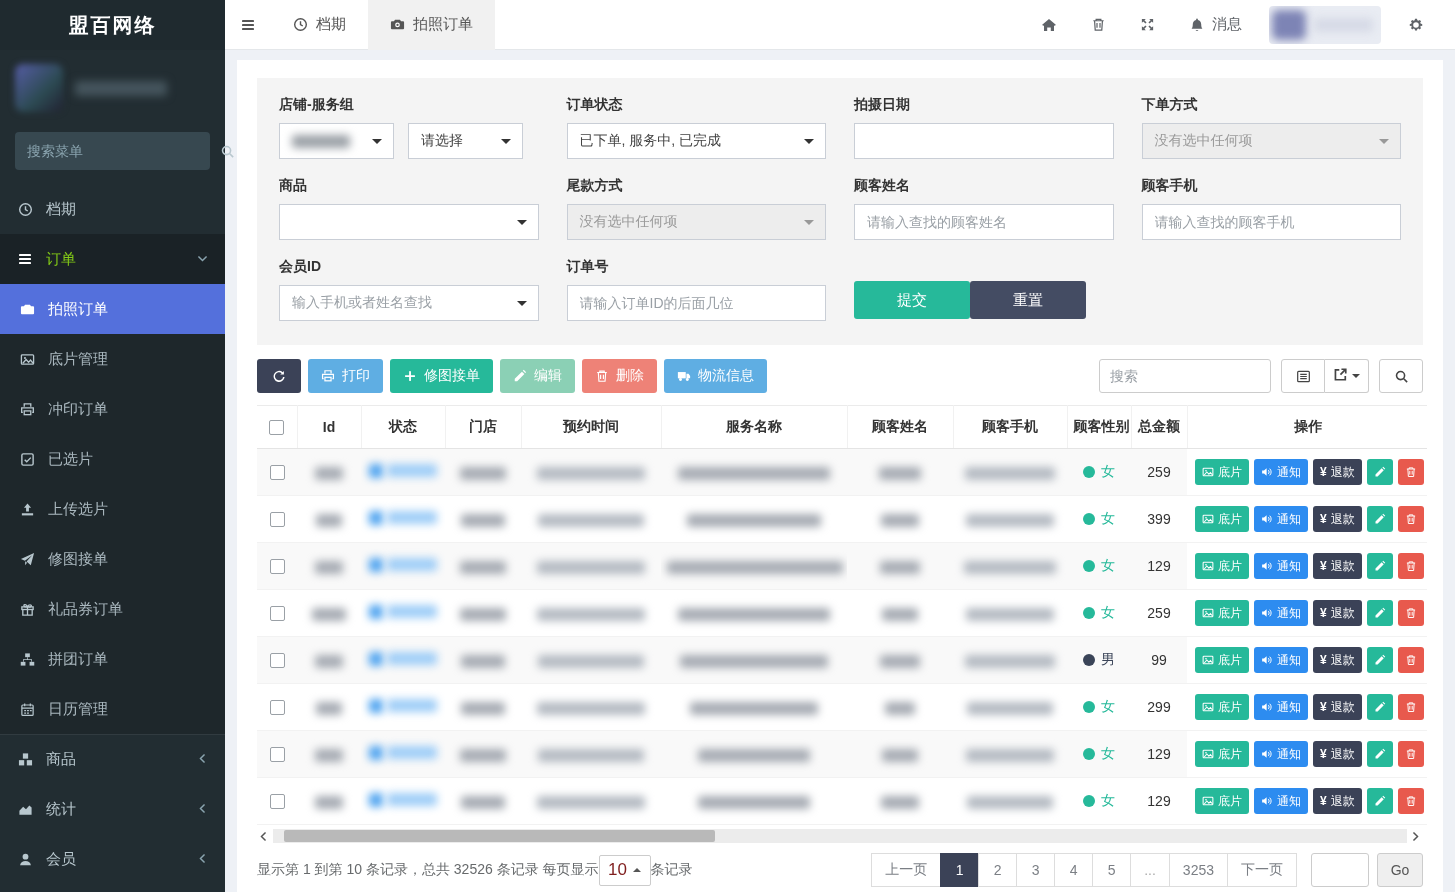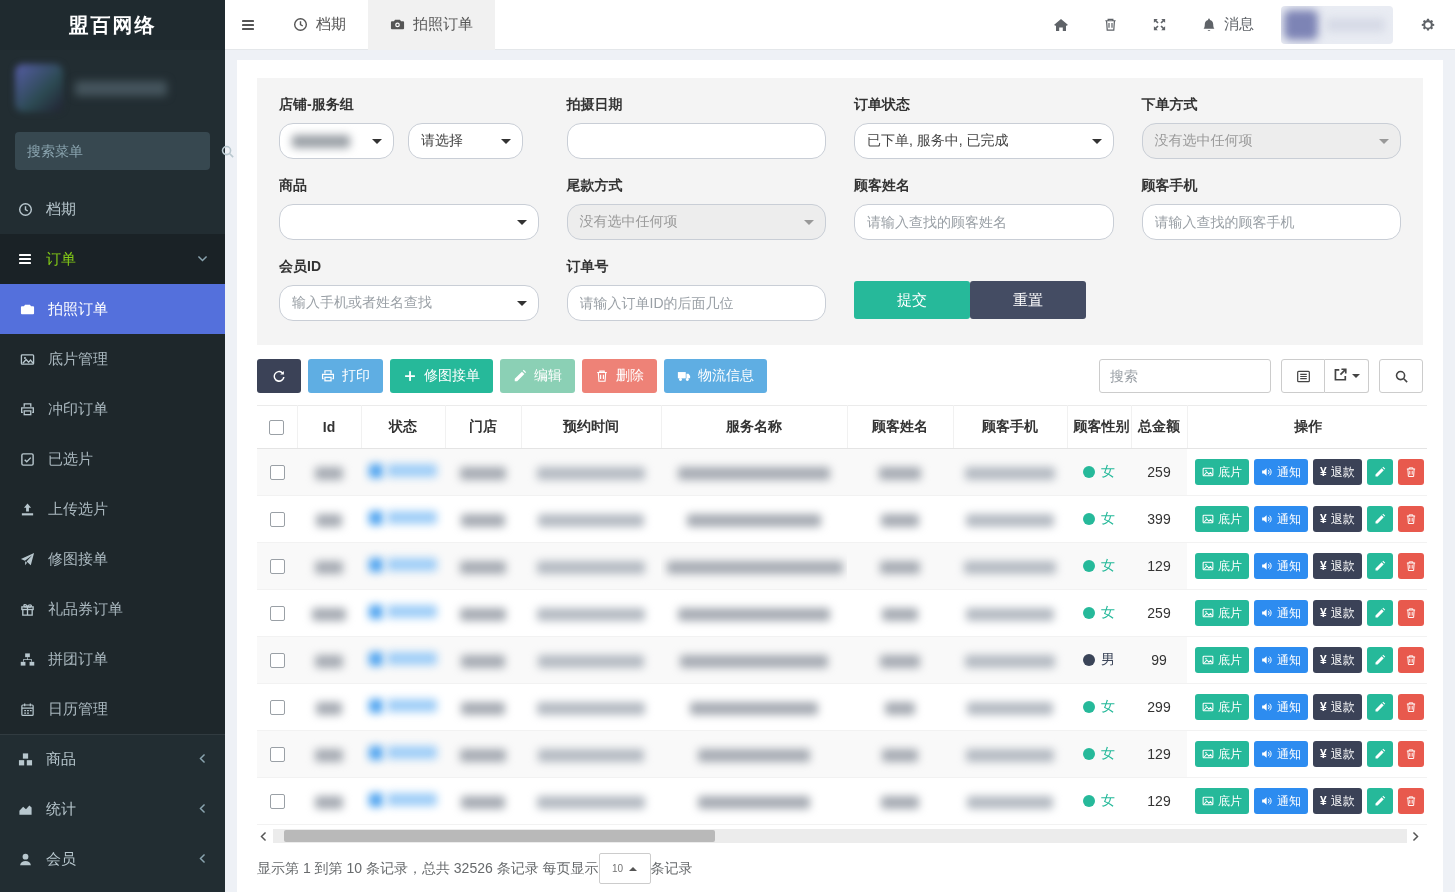--- a/index.html
+++ b/index.html
@@ -30,34 +30,34 @@
   .chev { color:#8aa4af; }
 
   
   .main { flex:1; display:flex; flex-direction:column; min-width:0; }
   .navbar { height:50px; background:#fff; border-bottom:1px solid #e4e7ea; display:flex; align-items:center; flex-shrink:0; }
   .hamburger { width:46px; height:50px; display:flex; align-items:center; justify-content:center; color:#555; cursor:pointer; }
   .nav-tabs { display:flex; height:50px; }
   .nav-tab { display:flex; align-items:center; gap:8px; padding:0 22px; font-size:15px; color:#555; cursor:pointer; }
   .nav-tab.active { background:#f1f1f1; }
   .nav-tab .nt-icon { display:flex; color:#555; }
-  .nav-right { margin-left:auto; display:flex; align-items:center; height:50px; padding-right:2px;text-align:center; }
+  .nav-right { margin-left:auto; display:flex; align-items:center; height:50px; padding-right:14px;text-align:center; }
   .nav-ic { padding:0 17px; height:50px; display:flex; align-items:center; gap:7px; color:#5f6368; font-size:15px; cursor:pointer; }
   .user-pill { width:112px; height:38px; border-radius:4px; background:#e9ecf3; display:flex; align-items:center; overflow:hidden; margin:0 10px; cursor:pointer; }
   .user-pill .up-av { width:34px; height:30px; margin-left:3px; border-radius:6px; background:#7d84b5; filter:blur(4px); }
   .user-pill .up-nm { flex:1; height:14px; margin:0 8px; border-radius:3px; background:#d6dae6; filter:blur(4px); }
 
   
   .content { flex:1; padding:10px 12px 0; min-height:0; }
   .card { background:#fff; height:100%; display:flex; flex-direction:column; }
 
   
   .filter-panel { margin:18px 20px 0; background:#f4f4f4; padding:18px 22px 24px; display:grid; grid-template-columns:repeat(4,1fr); column-gap:28px; row-gap:18px; }
   .ffield label { display:block; font-size:14px; font-weight:bold; color:#333; margin-bottom:9px; }
-  .ctrl { height:36px; background:#fff; border:1px solid #c9ced6; border-radius:14px; font-size:14px; color:#444; display:flex; align-items:center; padding:0 12px; position:relative; }
+  .ctrl { height:36px; background:#fff; border:1px solid #c9ced6; border-radius:0; font-size:14px; color:#444; display:flex; align-items:center; padding:0 12px; position:relative; }
   .ctrl input { border:0; outline:none; width:100%; font-size:14px; color:#a21caf; background:transparent; }
   .ctrl input::placeholder { color:#9aa0a6; }
   .select { cursor:pointer; padding-right:26px; }
   .select:after { content:""; position:absolute; right:11px; top:15px; border:5px solid transparent; border-top-color:#333; }
   .select.disabled { background:#ededed; color:#999; cursor:default; }
   .select.disabled:after { border-top-color:#999; }
   .select .ph { color:#9aa0a6; }
   .dual { display:flex; gap:14px; }
   .dual .select { width:115px; flex-shrink:0; }
   .val-blur { width:58px; height:13px; border-radius:3px; background:#9aa0a6; filter:blur(4px); }
@@ -115,21 +115,21 @@
 
   
   .hscroll { margin:4px 20px 0; display:flex; align-items:center; height:18px; }
   .hs-arrow { color:#555; display:flex; width:14px; cursor:pointer; }
   .hs-track { flex:1; height:14px; background:#ececec; position:relative; margin:0 2px; }
   .hs-thumb { position:absolute; left:1%; top:1px; width:38%; height:12px; background:#b9b9b9; border-radius:2px; cursor:grab; }
 
   
   .tfoot { margin:10px 20px 14px; display:flex; align-items:center; }
   .fsummary { font-size:14px; color:#676a6c; display:flex; align-items:center; }
-  .pp-select { width:52px; height:31px; border:1px solid #ccc; border-radius:2px; background:#fff; display:flex; align-items:center; justify-content:center; gap:6px; font-size:10px; color:#737373; cursor:pointer; }
+  .pp-select { width:52px; height:31px; border:1px solid #ccc; border-radius:2px; background:#fff; display:flex; align-items:center; justify-content:center; gap:6px; font-size:17px; color:#7f1d1d; cursor:pointer; }
   .pp-caret { border:4px solid transparent; border-bottom-color:#555; margin-bottom:4px; }
   .pager { margin-left:auto; display:flex; align-items:center; }
   .pg { min-width:39px; height:34px; border:1px solid #ddd; background:#fff; color:#7b7f85; font-size:14px; display:flex; align-items:center; justify-content:center; padding:0 13px; margin-left:-1px; cursor:pointer; }
   .pg.active { background:#3b4257; border-color:#3b4257; color:#fff; }
   .pg.dots { color:#aaa; cursor:default; }
   .goto-input { width:58px; height:34px; border:1px solid #ccc; border-radius:3px; margin-left:14px; outline:none; padding:0 8px; font-size:14px; }
   .go-btn { width:46px; height:34px; margin-left:8px; border:1px solid #ccc; border-radius:3px; background:#efefef; color:#555; font-size:14px; cursor:pointer; }
 </style>
 </head>
 <body>
@@ -376,29 +376,29 @@
             <div class="dual">
               <div class="ctrl select">
                   <span class="val-blur"></span>
                 </div>
               <div class="ctrl select">
                   <span>请选择</span>
                 </div>
             </div>
           </div>
           <div class="ffield">
+            <label>订单状态</label>
+            <div class="ctrl select">
+                <span>已下单, 服务中, 已完成</span>
+              </div>
+          </div>
+          <div class="ffield">
             <label>拍摄日期</label>
             <div class="ctrl">
                 <input type="text" style="">
-              </div>
-          </div>
-          <div class="ffield">
-            <label>订单状态</label>
-            <div class="ctrl select">
-                <span>已下单, 服务中, 已完成</span>
               </div>
           </div>
           <div class="ffield">
             <label>下单方式</label>
             <div class="ctrl select disabled">
                 <span>没有选中任何项</span>
               </div>
           </div>
 
           <div class="ffield">
@@ -967,18 +967,31 @@
 
         <div class="tfoot">
           <div class="fsummary">
             <span>显示第 1 到第 10 条记录，总共 32526 条记录 每页显示</span>
             <span class="pp-select">
                 <span>10</span>
                 <span class="pp-caret"></span>
               </span>
             <span>条记录</span>
           </div>
+          <div class="pager" id="pager">
+              <div class="pg">上一页</div>
+              <div class="pg active">1</div>
+              <div class="pg">2</div>
+              <div class="pg">3</div>
+              <div class="pg">4</div>
+              <div class="pg">5</div>
+              <div class="pg dots">...</div>
+              <div class="pg">3253</div>
+              <div class="pg">下一页</div>
+              <input class="goto-input" type="text" style="">
+              <button class="go-btn">Go</button>
+            </div>
         </div>
 
       </div>
     </div>
   </div>
 </div>
 
 </body></html>

